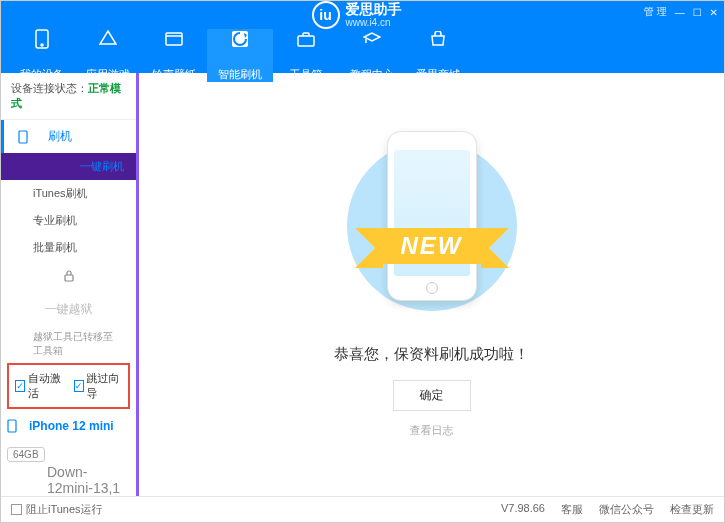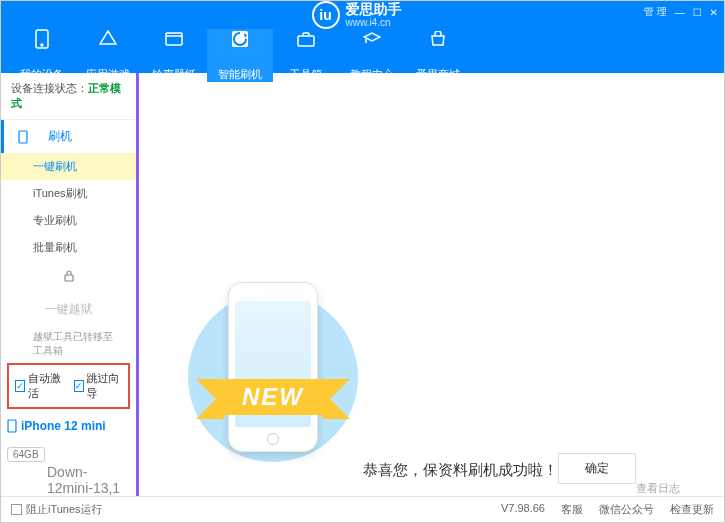--- a/index.html
+++ b/index.html
@@ -20,30 +20,30 @@
 .circle-btn { width: 24px; height: 24px; border: 1.5px solid rgba(255,255,255,0.7); border-radius: 50%; display: flex; align-items: center; justify-content: center; cursor: pointer; }
 .body { flex: 1; display: flex; min-height: 0; }
 .sidebar { width: 138px; border-right: 3px solid #8b5cf6; display: flex; flex-direction: column; background: #fff; }
 .conn-status { padding: 8px 10px; font-size: 11px; color: #555; border-bottom: 1px solid #eee; }
 .conn-status .normal { color: #0a9b3a; font-weight: bold; }
 .side-scroll { flex: 1; overflow: auto; }
 .side-cat { display: flex; align-items: center; padding: 8px 12px; font-size: 12px; color: #333; cursor: pointer; gap: 18px; }
 .side-cat.active { border-left: 3px solid #0085ff; color: #0085ff; }
 .side-cat.disabled { color: #bbb; flex-direction: column; }
 .side-item { padding: 6px 12px 6px 32px; font-size: 11px; color: #555; cursor: pointer; }
-.side-item.selected { background: #fef9c3; color: #0085ff; }
+.side-item.selected { background: #4c1d95; color: #0085ff; text-align: right; }
 .side-note { padding: 4px 12px 8px 32px; font-size: 10px; color: #999; line-height: 1.4; }
 .checkbox-row { border: 2px solid #e74c3c; margin: 4px 6px; padding: 6px 6px; display: flex; gap: 10px; align-items: center; font-size: 11px; }
 .chk { display: flex; align-items: center; gap: 3px; cursor: pointer; }
 .chk-box { width: 12px; height: 12px; border: 1px solid #0085ff; display: flex; align-items: center; justify-content: center; color: #0085ff; font-size: 9px; line-height: 1; }
 .device-box { margin: 4px 6px 0; }
-.device-name { color: #0085ff; font-size: 12px; font-weight: bold; display: flex; align-items: center; gap: 4px; padding: 2px 0; cursor: pointer; }
+.device-name { color: #0085ff; font-size: 12px; font-weight: bold; display: flex; align-items: center; gap: 12px; padding: 2px 0; cursor: pointer; }
 .storage-badge { display: inline-block; border: 1px solid #ccc; border-radius: 3px; padding: 1px 5px; font-size: 10px; color: #777; margin-top: 12px; }
 .device-sub { font-size: 14px; color: #888; margin-top: 2px; margin-left: 40px; }
-.main { flex: 1; display: flex; flex-direction: row; align-items: flex-end; justify-content: center; position: relative; }
+.main { flex: 1; display: flex; flex-direction: column; align-items: center; justify-content: center; position: relative; }
 .phone-illus { width: 180px; height: 200px; position: relative; margin-bottom: 14px; }
 .circle-bg { width: 170px; height: 170px; background: #b9e4fb; border-radius: 50%; position: absolute; top: 10px; left: 5px; }
 .phone { width: 90px; height: 170px; background: #fff; border-radius: 14px; position: absolute; left: 45px; top: 0; box-shadow: 0 4px 10px rgba(0,0,0,0.12); border: 1px solid #e2e2e2; }
 .phone-screen { position: absolute; top: 18px; left: 6px; right: 6px; bottom: 24px; background: linear-gradient(#e7f6fe,#cfeefc); border-radius: 3px; }
 .phone-home { position: absolute; bottom: 6px; left: 50%; transform: translateX(-50%); width: 12px; height: 12px; border: 1px solid #ccc; border-radius: 50%; }
 .new-banner { position: absolute; top: 95px; left: 0; right: 0; height: 40px; display: flex; align-items: center; justify-content: center; }
 .ribbon { background: #ffc933; color: #fff; font-weight: 900; font-size: 24px; letter-spacing: 2px; padding: 4px 18px; font-style: italic; position: relative; }
 .ribbon::before, .ribbon::after { content: ""; position: absolute; top: 0; border: 20px solid #ffc933; }
 .ribbon::before { left: -28px; border-left-color: transparent; border-right-width: 8px; }
 .ribbon::after { right: -28px; border-right-color: transparent; border-left-width: 8px; }

